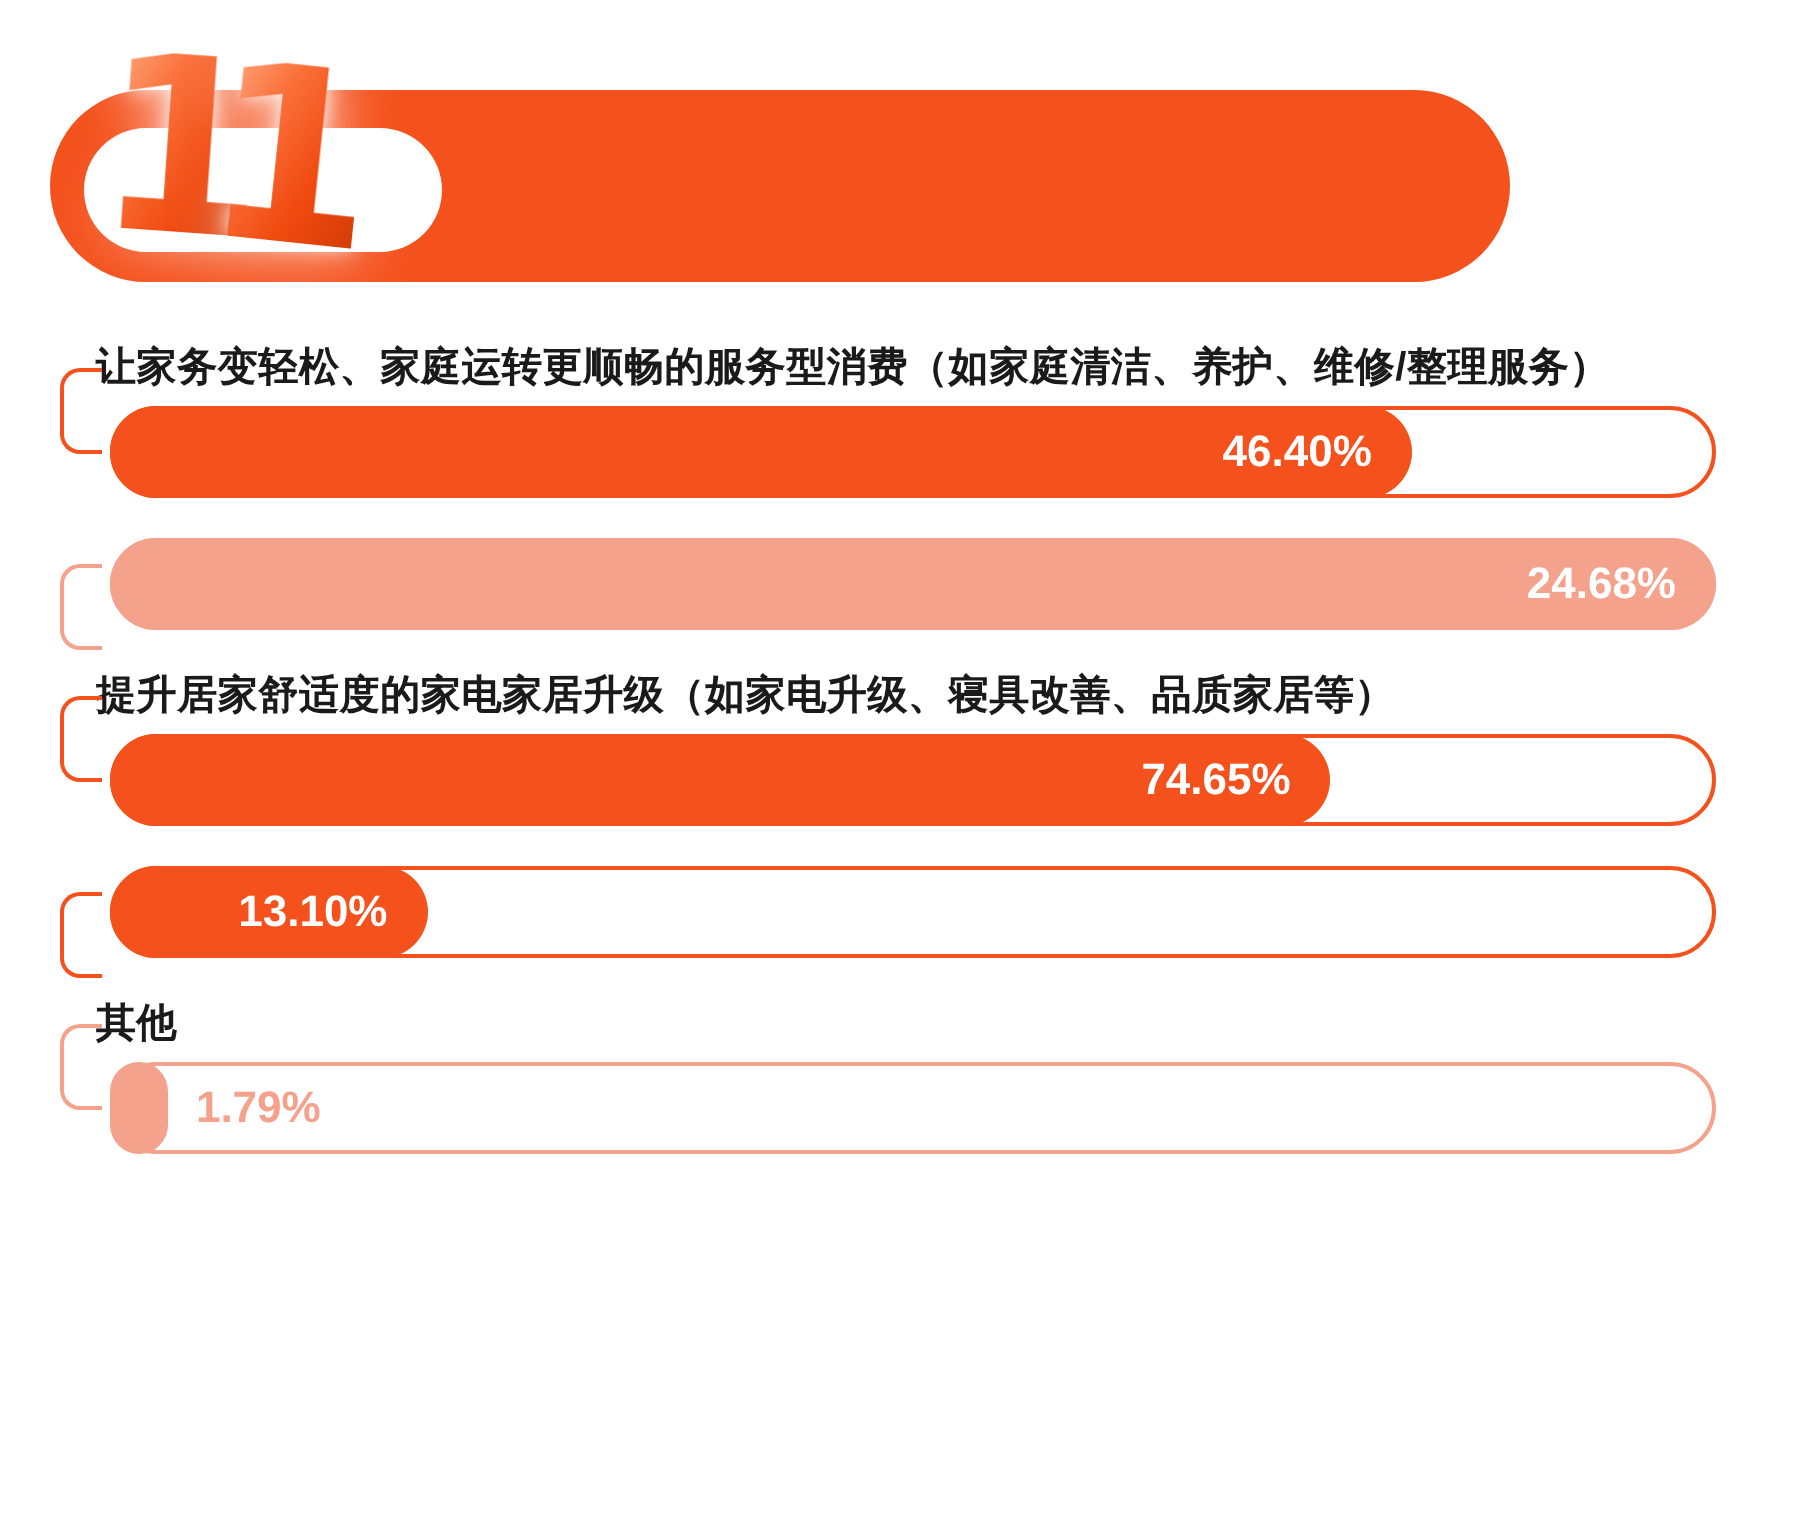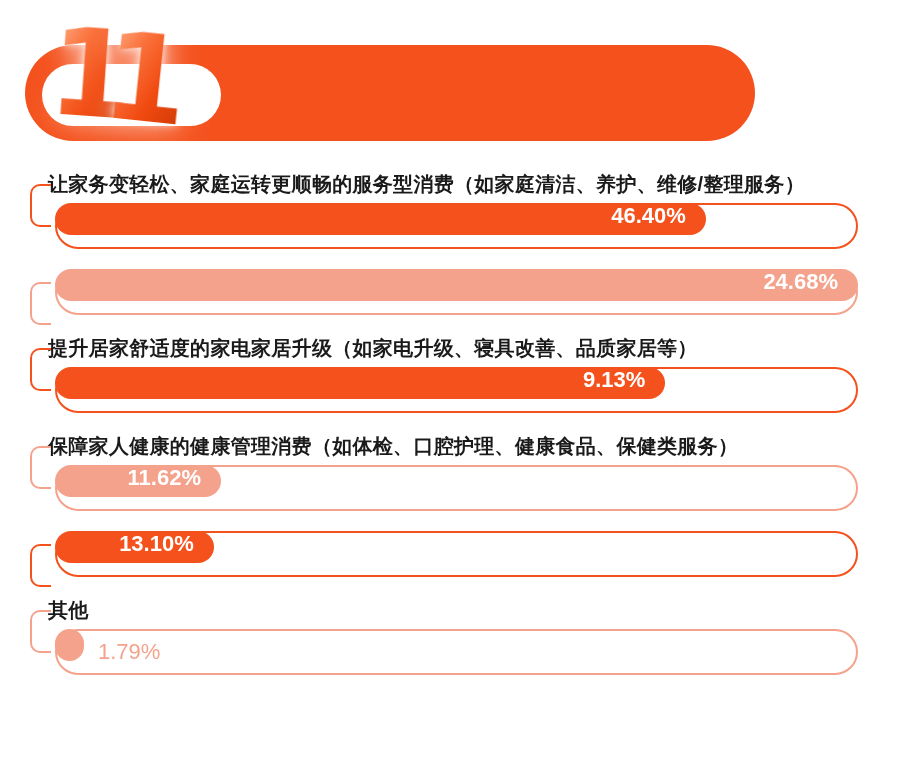--- a/index.html
+++ b/index.html
@@ -76,33 +76,33 @@
   .track{
     position:relative;
     margin:6px 0 0 7px;
     width:803px;height:46px;
     border:2px solid var(--c);
     border-radius:23px;
     background:#fff;
   }
   .fill{
     position:absolute;left:-2px;top:-2px;
-    height:32px;border-radius:23px;
+    height:46px;border-radius:23px;
     background:var(--c);
-    display:flex;justify-content:flex-end;
+    display:flex;align-items:center;justify-content:flex-end;
   }
   .pct{
     color:#fff;font-weight:bold;
     font-size:22px;padding-right:20px;
     white-space:nowrap;
   }
   .pct-outside{
     position:absolute;top:-2px;height:46px;
     display:flex;align-items:center;
-    color:var(--c);font-weight:normal;font-size:22px;
+    color:var(--c);font-weight:bold;font-size:22px;
     white-space:nowrap;
   }
 </style>
 </head>
 <body>
 
 <div class="page">
 
   <header class="header">
     <div class="oval"></div>
@@ -131,34 +131,25 @@
         <span class="pct">24.68%</span>
       </div>
     </div>
   </section>
 
   <section class="row" style="--c: #F4511C;">
     <div class="elbow"></div>
     <div class="label">提升居家舒适度的家电家居升级（如家电升级、寝具改善、品质家居等）</div>
     <div class="track">
       <div class="fill" style="width: calc(75.8855% + 4px);">
-        <span class="pct">9.13%</span>
+        <span class="pct">74.65%</span>
       </div>
     </div>
   </section>
 
-  <section class="row" style="--c: #F5A28C;">
-    <div class="elbow"></div>
-    <div class="label">保障家人健康的健康管理消费（如体检、口腔护理、健康食品、保健类服务）</div>
-    <div class="track">
-      <div class="fill" style="width: calc(20.2757% + 4px);">
-        <span class="pct">11.62%</span>
-      </div>
-    </div>
-  </section>
 
   <section class="row" style="--c: #F4511C;">
     <div class="elbow"></div>
     <div class="track">
       <div class="fill" style="width: calc(19.3683% + 4px);">
         <span class="pct">13.10%</span>
       </div>
     </div>
   </section>
 

